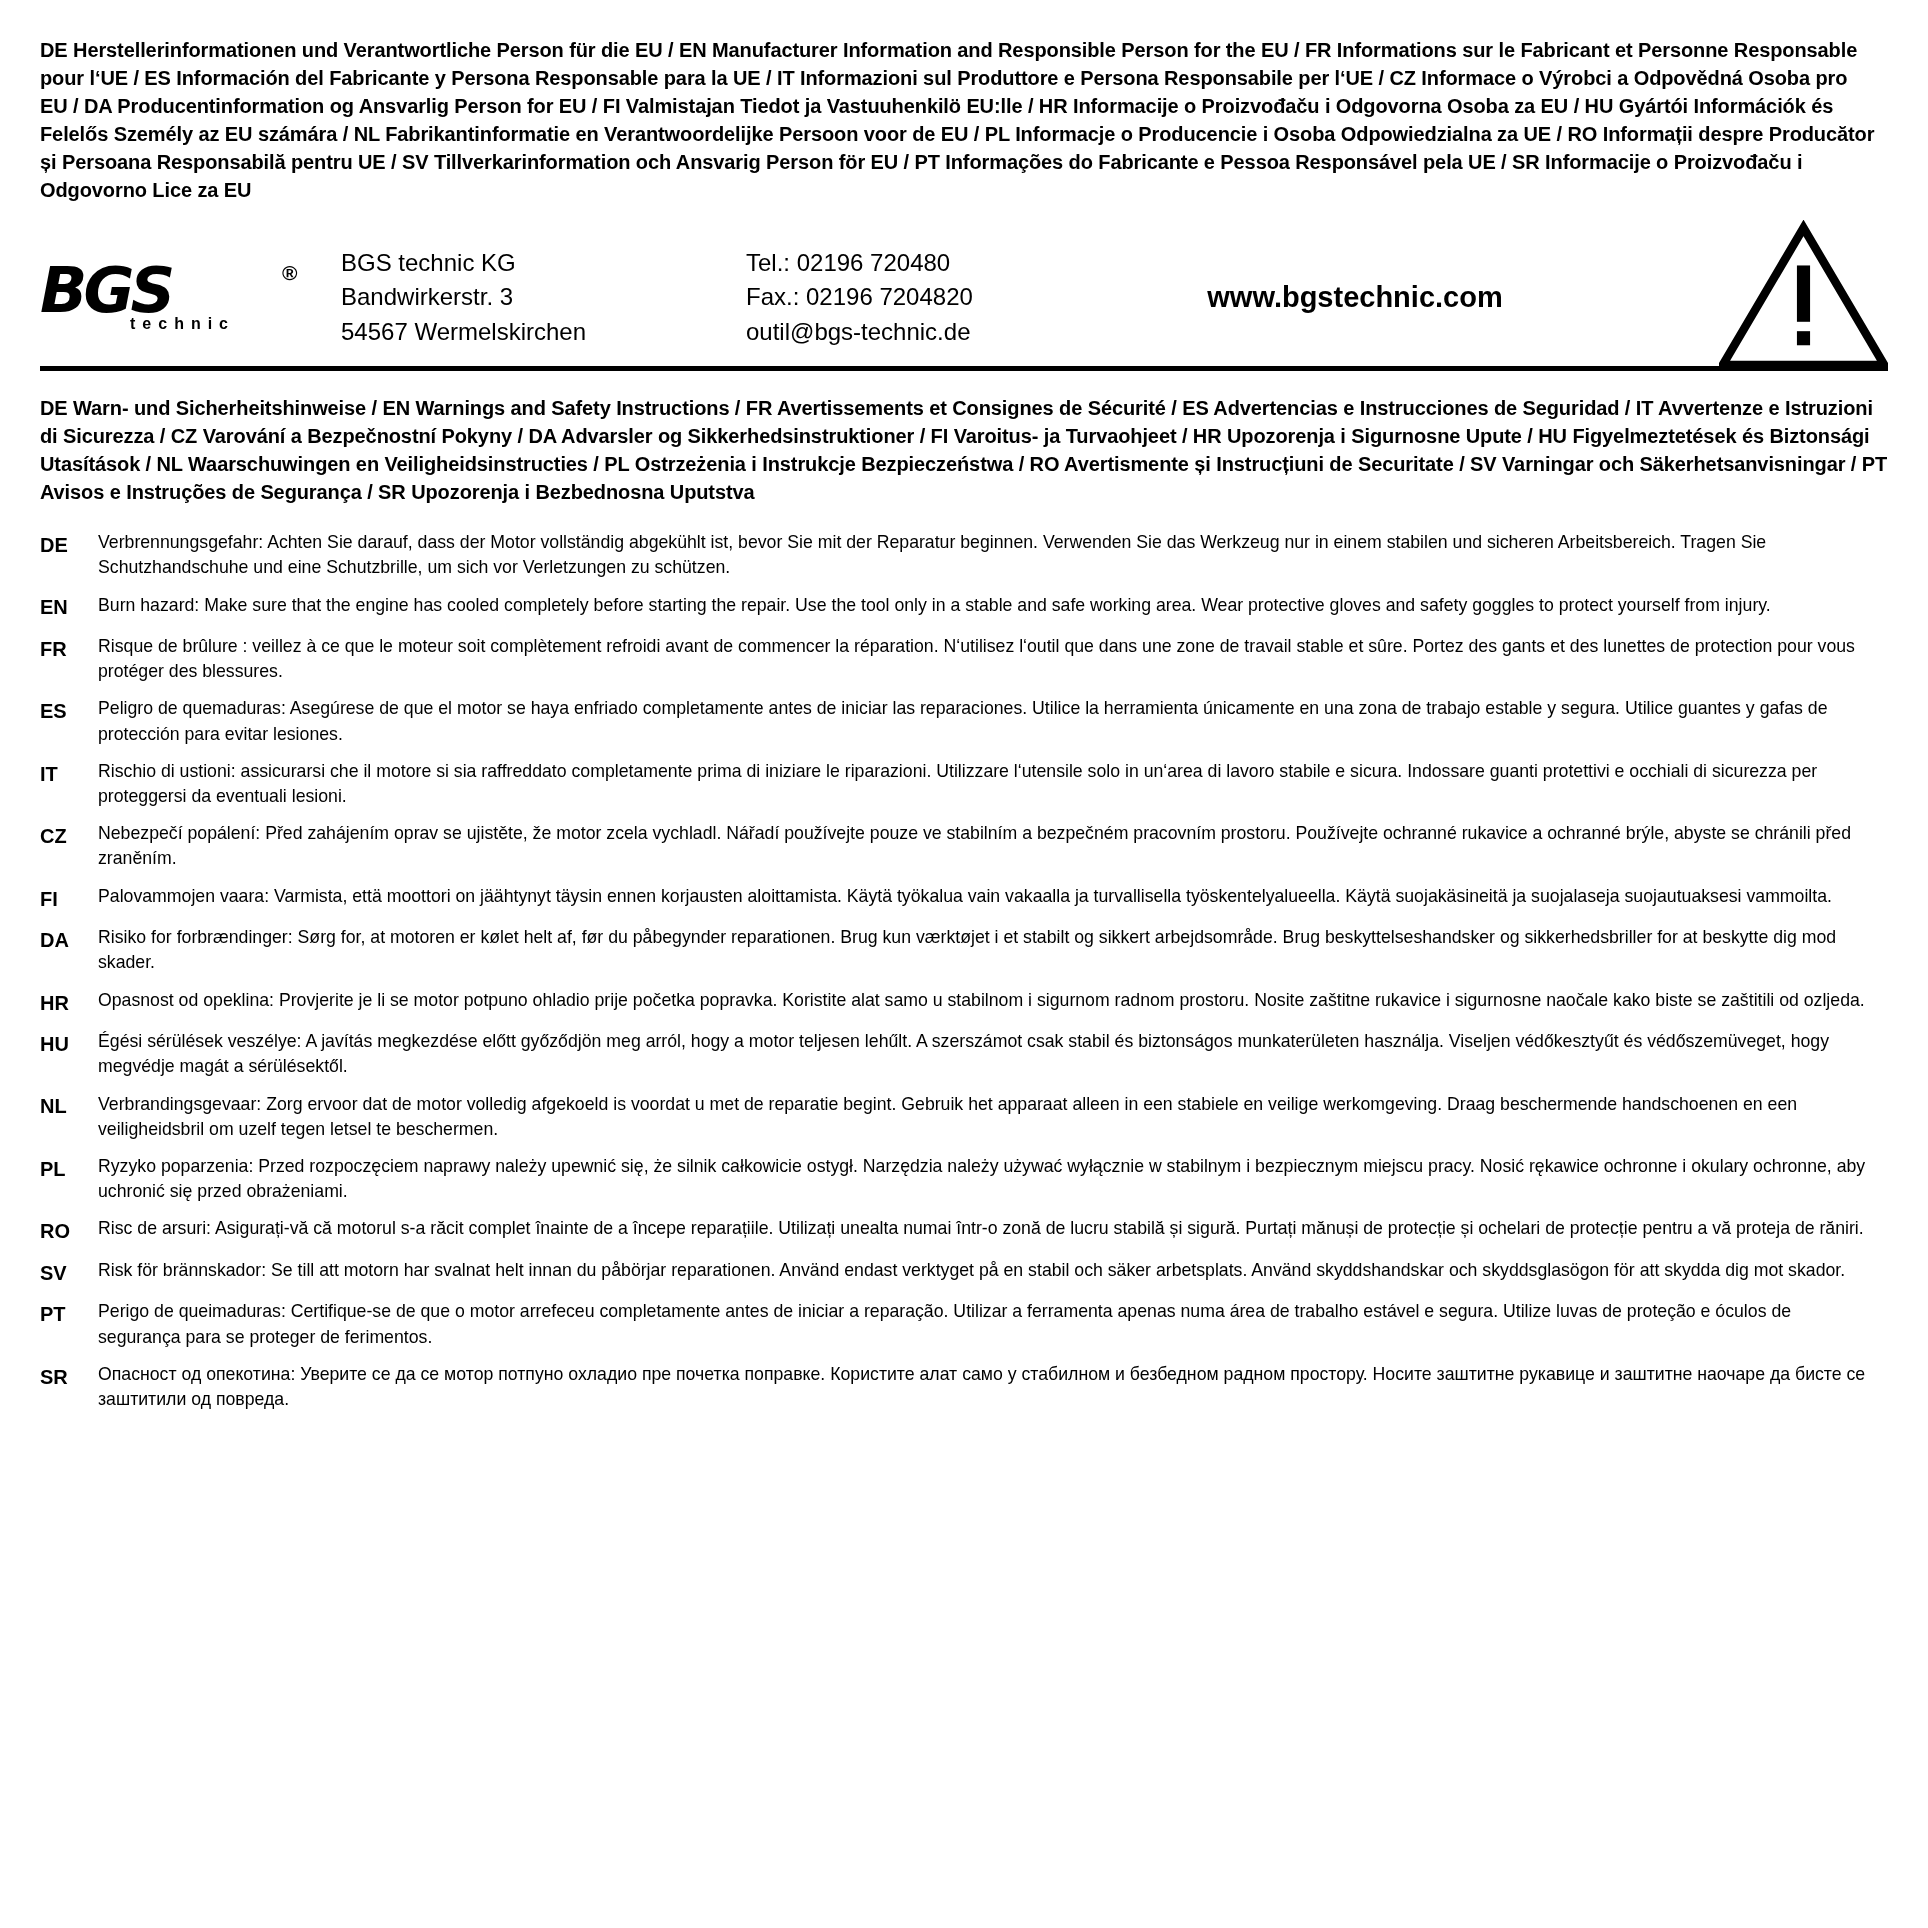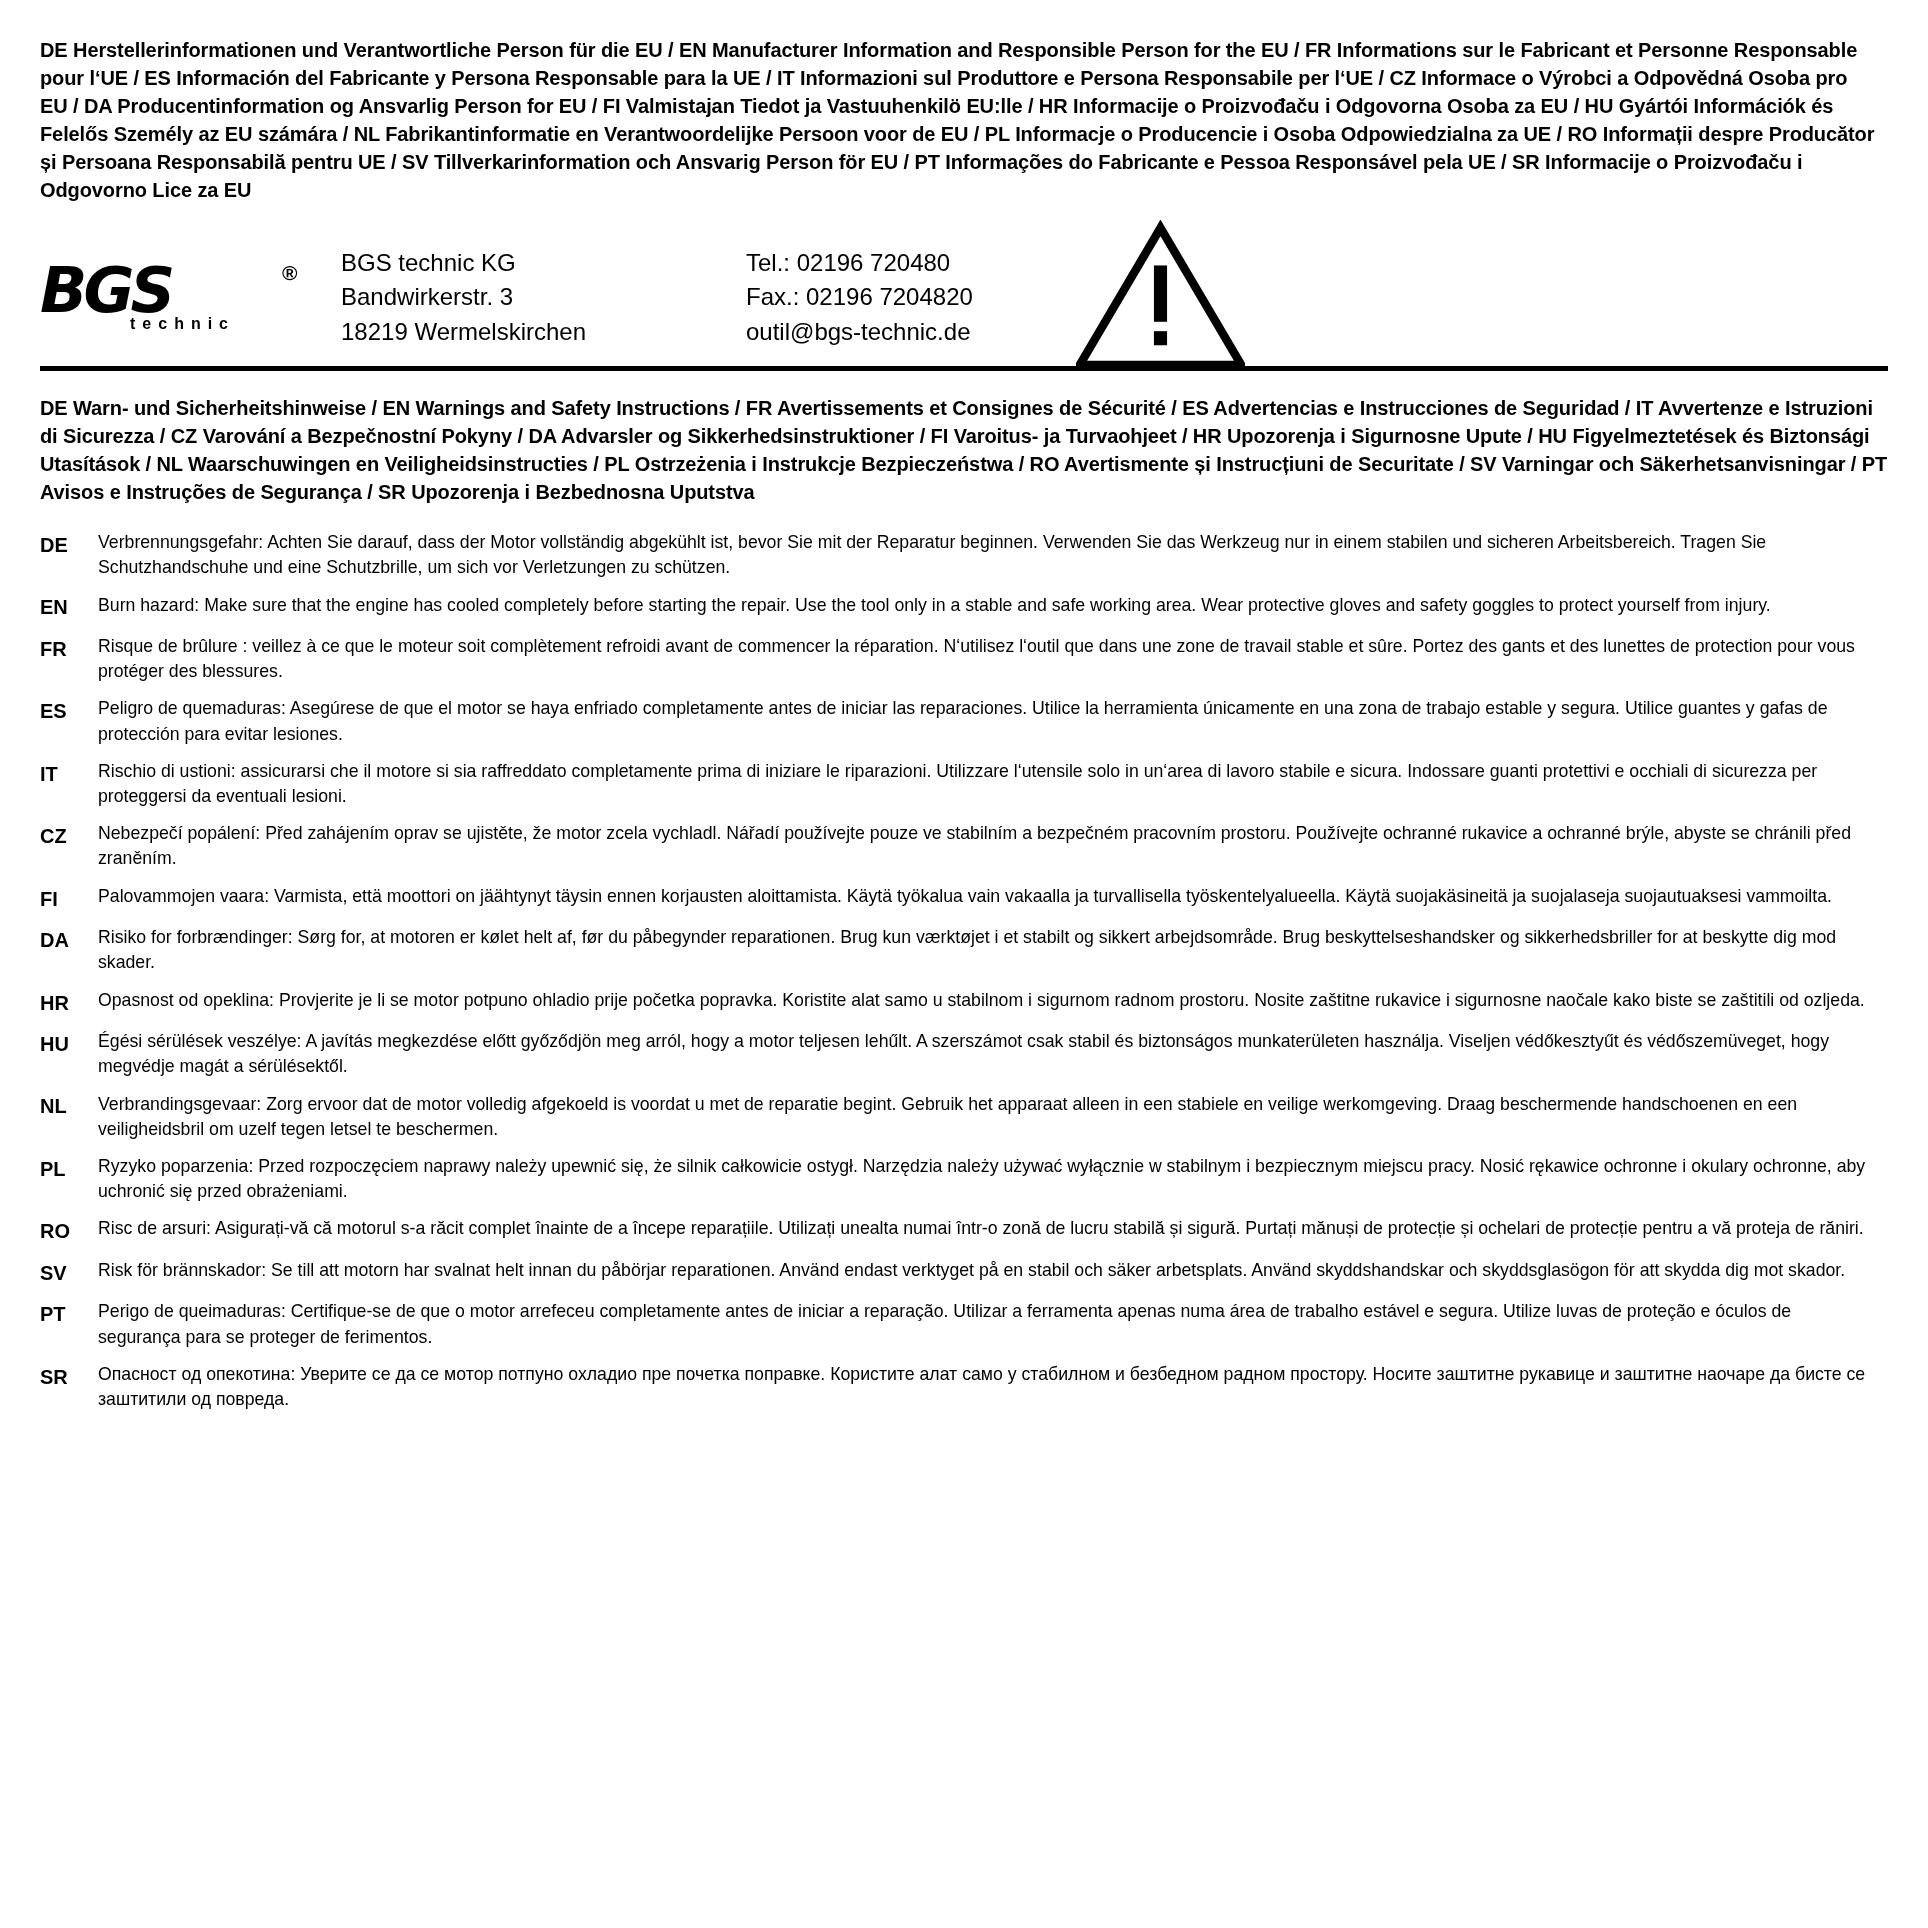--- a/index.html
+++ b/index.html
@@ -154,29 +154,30 @@
       <div class="logo-wrap">
         <span class="logo-bgs">BGS</span>
         <span class="logo-reg">®</span>
         <span class="logo-technic">technic</span>
       </div>
     </div>
 
     <div class="addr-col">
       <div>BGS technic KG</div>
       <div>Bandwirkerstr. 3</div>
-      <div>18219 Wermelskirchen</div>
+      <div>54567 Wermelskirchen</div>
     </div>
 
     <div class="tel-col">
       <div>Tel.: 02196 720480</div>
       <div>Fax.: 02196 7204820</div>
       <div>outil@bgs-technic.de</div>
     </div>
 
+    <div class="web-col">www.bgstechnic.com</div>
 
     <div class="warn-tri-col">
       <svg class="warn-tri" viewBox="0 0 180 160">
         <polygon points="90,8 176,154 4,154" fill="none" stroke="#000" stroke-width="9"></polygon>
         <rect x="83" y="48" width="14" height="60" fill="#000"></rect>
         <rect x="83" y="118" width="14" height="15" fill="#000"></rect>
       </svg>
     </div>
   </div>
 

